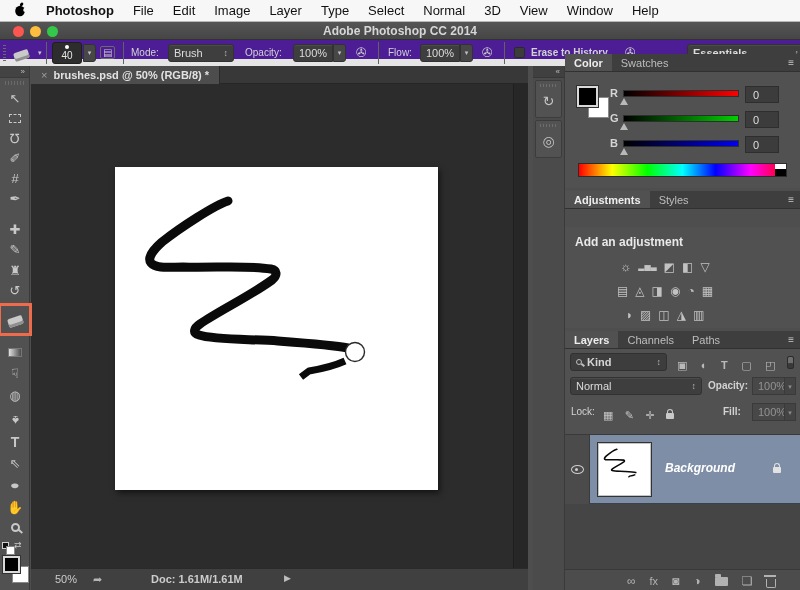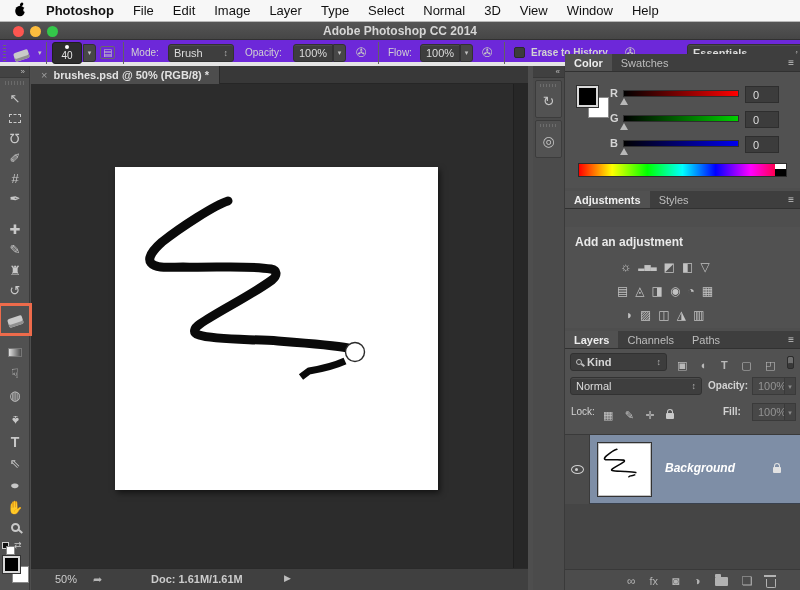--- a/index.html
+++ b/index.html
@@ -7,21 +7,21 @@
   #app{position:relative;width:800px;height:590px;}
   
   #menubar{position:absolute;left:0;top:0;width:800px;height:22px;background:#f7f7f7;border-bottom:1px solid #b8b8b8;display:flex;align-items:center;padding-left:14px;gap:19px;font-size:13px;color:#111;}
   .menu-item{white-space:nowrap;cursor:default;}
   .menu-item.app{font-weight:bold;}
   
   #titlebar{position:absolute;left:0;top:22px;width:800px;height:18px;background:linear-gradient(#555,#464646);border-bottom:1px solid #313131;}
   .tl{position:absolute;top:4px;width:11px;height:11px;border-radius:50%;}
   #title{position:absolute;left:0;top:2px;width:800px;text-align:center;font-size:12px;font-weight:bold;color:#d6d6d6;}
   
-  #optbar{position:absolute;left:0;top:40px;width:800px;height:26px;background:#6d28d9;border-bottom:4px solid #e5e5e5;}
+  #optbar{position:absolute;left:0;top:40px;width:800px;height:26px;background:#4c1d95;border-bottom:7px solid #e5e5e5;}
   .lbl{font-size:10px;color:#d2d2d2;line-height:26px;position:absolute;top:0;}
   .dd{position:absolute;top:4px;height:18px;background:#3e3e3e;border:1px solid #323232;border-radius:3px;box-shadow:inset 0 1px 0 rgba(255,255,255,.07);color:#dcdcdc;font-size:11px;display:flex;align-items:center;padding:0 5px;}
   .updn{margin-left:auto;font-size:9px;color:#aeaeae;padding-left:4px;}
   .darr{position:absolute;top:4px;width:13px;height:18px;background:#474747;border:1px solid #323232;border-radius:0 3px 3px 0;color:#c0c0c0;font-size:7px;display:flex;align-items:center;justify-content:center;}
   .vsep{position:absolute;top:2px;width:1px;height:22px;background:#3d3d3d;border-right:1px solid #626262;}
   .optic{position:absolute;top:5px;font-size:13px;color:#c6c6c6;}
   .cb{position:absolute;top:7px;width:11px;height:11px;background:#3c3c3c;border:1px solid #2a2a2a;border-radius:2px;}
   .gripv{position:absolute;left:3px;top:5px;width:3px;height:16px;background:repeating-linear-gradient(#6a6a6a 0 1px,transparent 1px 3px);}
   .eraser-sh{display:inline-block;width:15px;height:9px;background:#c9c9c9;border-radius:2px;transform:rotate(-18deg);box-shadow:inset 0 -3px 0 #8f8f8f;}
   #brushbox{position:absolute;left:52px;top:2px;width:30px;height:22px;background:#2d2d2d;border:1px solid #1f1f1f;border-radius:3px;text-align:center;}

